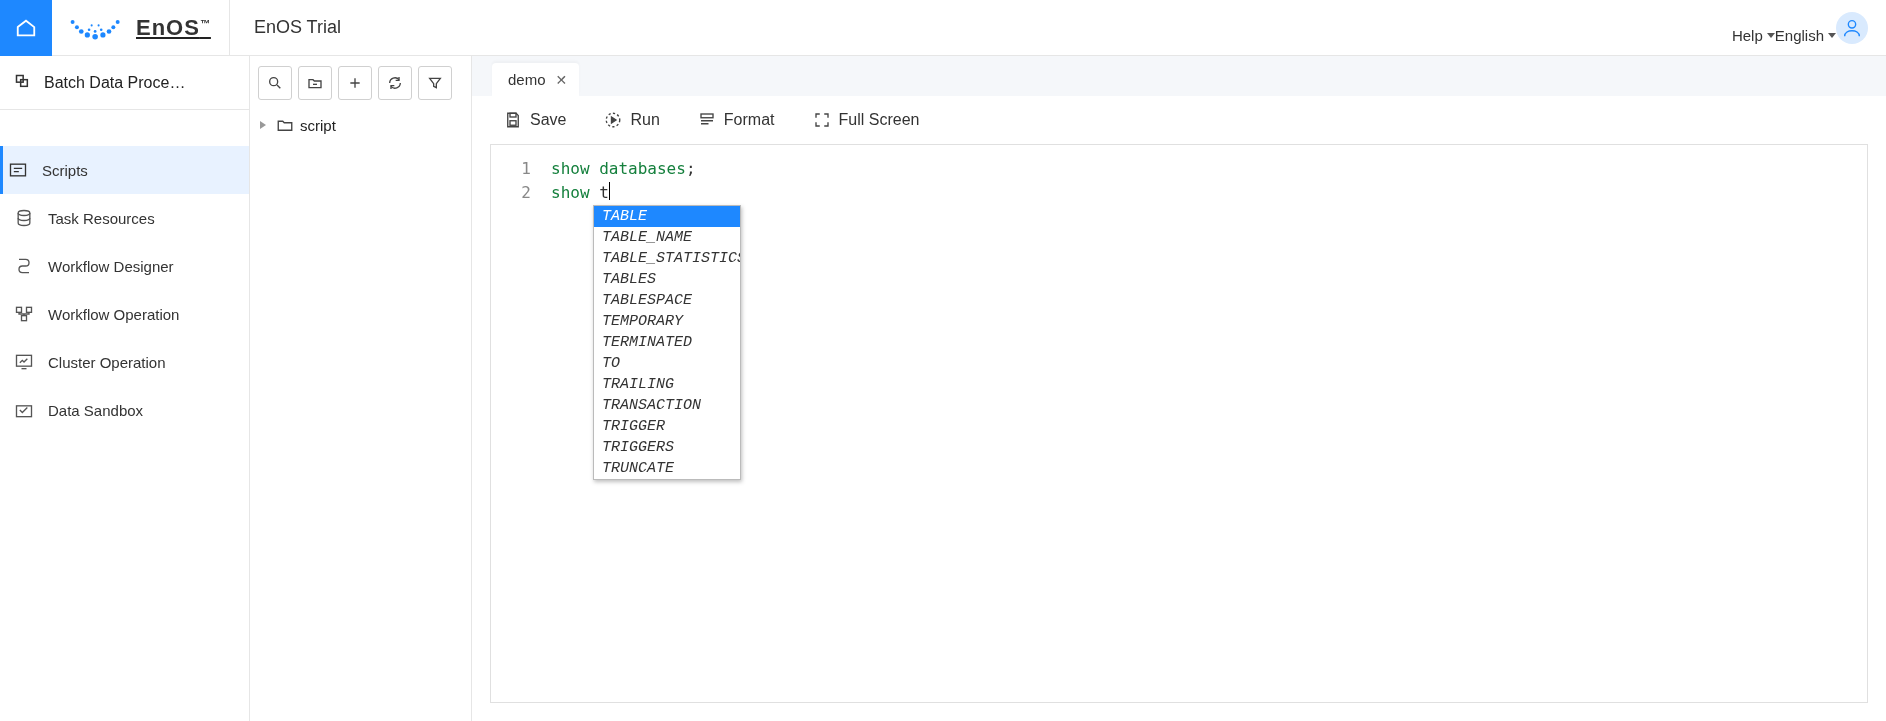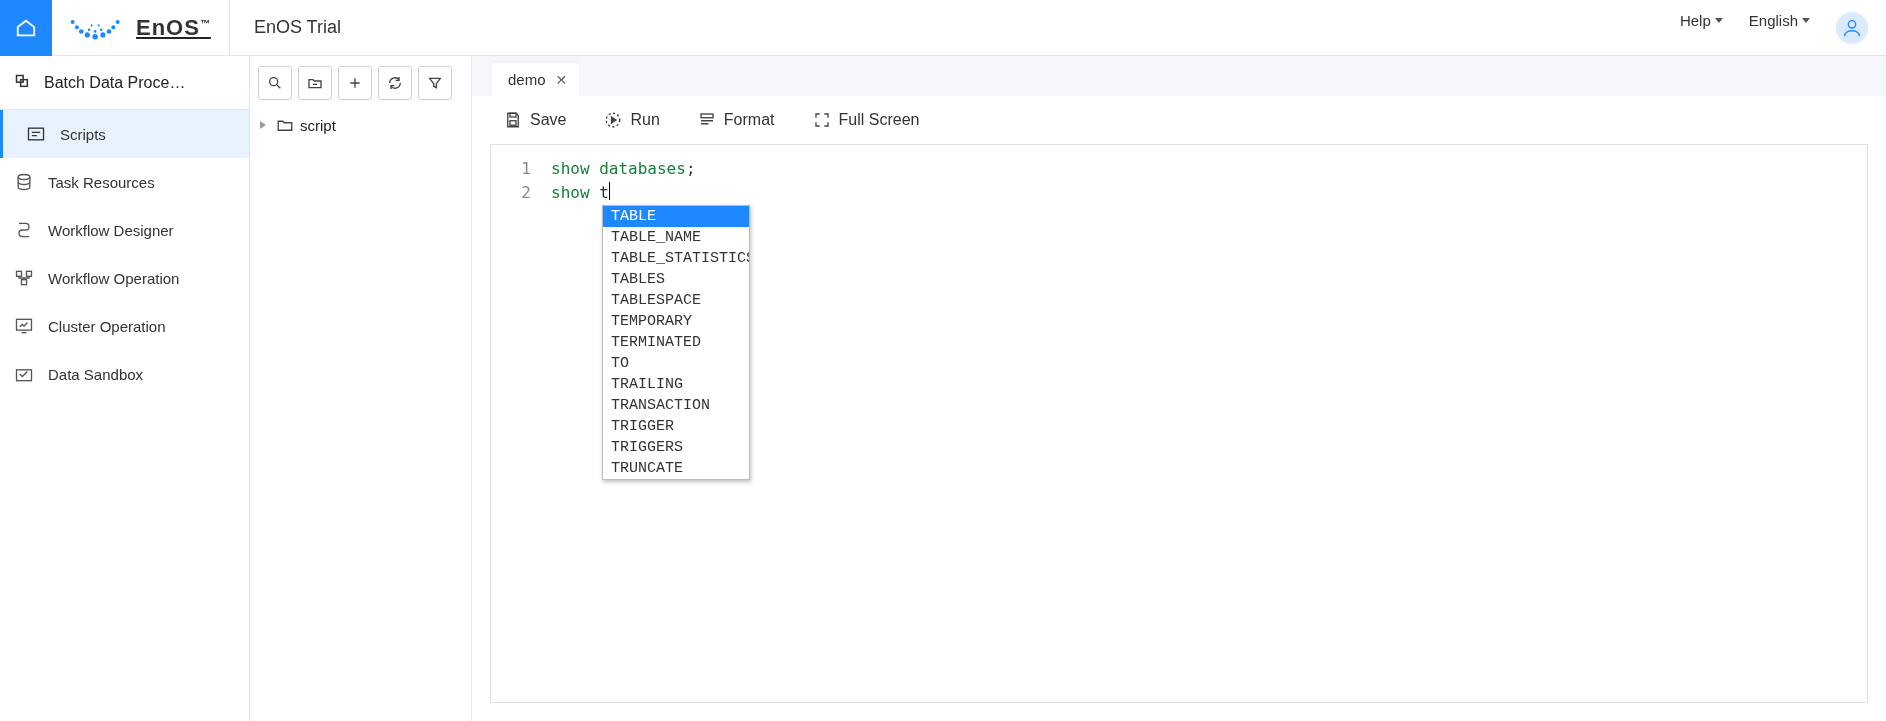--- a/index.html
+++ b/index.html
@@ -35,21 +35,21 @@
   .logo-dots svg { width: 100%; height: 100%; }
   .logo-text {
     font-size: 22px; font-weight: 600; letter-spacing: 1px; color: #333;
   }
   .logo-text small { font-size: 10px; vertical-align: super; }
   .trial-text {
     font-size: 18px; color: #333; padding: 0 24px;
   }
   .top-spacer { flex: 1; }
   .top-right {
-    display: flex; align-items: flex-start; gap: 26px;
+    display: flex; align-items: flex-end; 
     padding-right: 18px;
   }
   .top-right .dd {
     font-size: 15px; color: #333; cursor: pointer; display: flex; align-items: center; gap: 4px;
   }
   .top-right .caret {
     border-left: 4px solid transparent;
     border-right: 4px solid transparent;
     border-top: 5px solid #555;
     display: inline-block;
@@ -90,21 +90,22 @@
     display: flex; align-items: center;
     padding: 0 14px;
     gap: 14px;
     font-size: 15px;
     color: #333;
     cursor: pointer;
   }
   .nav-item.selected {
     background: #e8f2ff;
     border-left: 3px solid #1E88FF;
-    padding-left: 23px;
+    padding-left: 5px;
+    margin-top: 36px;
   }
   .nav-item .nicon { width: 20px; height: 20px; color: #555; display:flex; align-items:center; justify-content:center;}
   .nav-item.selected .nicon { color: #333; }
 
   
   .tree-panel {
     width: 222px;
     border-right: 1px solid #e6e6e6;
     background: #fff;
     padding: 8px 6px;
@@ -468,21 +469,21 @@
           <div style="height:12px"></div>
           <div class="code-line">
             <div class="gutter">1</div>
             <div class="code"><span class="kw">show </span><span class="kw">databases</span><span class="plain">;</span></div>
           </div>
           <div class="code-line" id="line2">
             <div class="gutter">2</div>
             <div class="code"><span class="kw">show </span><span class="plain" id="partial">t</span><span class="cursor-caret"></span></div>
           </div>
 
-          <div class="ac-popup" id="ac-popup" style="left: 111px; top: 60px;">
+          <div class="ac-popup" id="ac-popup" style="left: 102px; top: 60px; font-style: italic;">
 
           <div class="ac-item sel">TABLE</div>
               <div class="ac-item">TABLE_NAME</div>
               <div class="ac-item">TABLE_STATISTICS</div>
               <div class="ac-item">TABLES</div>
               <div class="ac-item">TABLESPACE</div>
               <div class="ac-item">TEMPORARY</div>
               <div class="ac-item">TERMINATED</div>
               <div class="ac-item">TO</div>
               <div class="ac-item">TRAILING</div>

